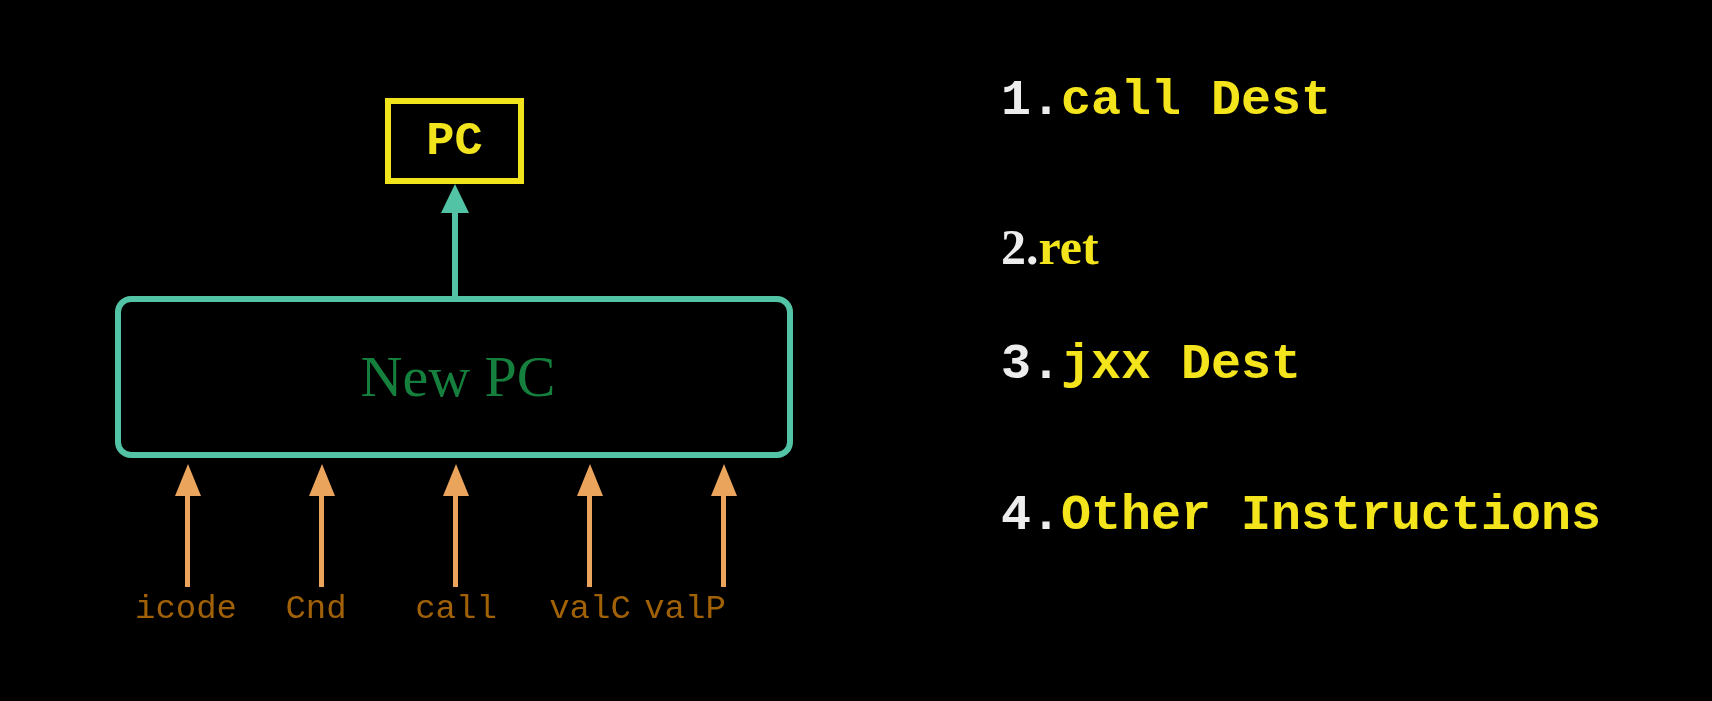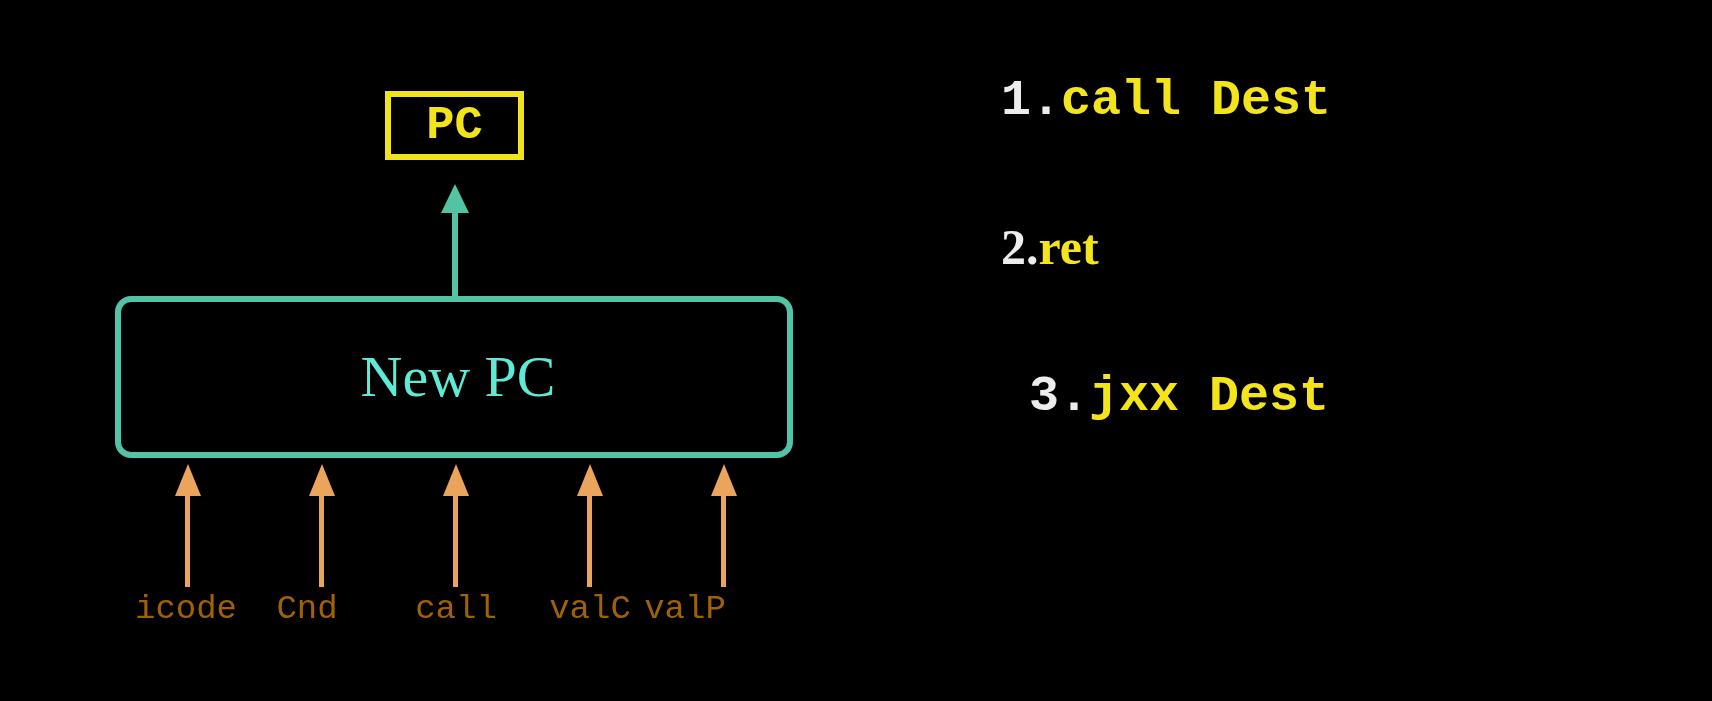--- a/index.html
+++ b/index.html
@@ -13,23 +13,23 @@
     height: 701px;
     background: #000000;
     overflow: hidden;
     font-family: "Liberation Mono", monospace;
   }
 
   
   .pc-box {
     position: absolute;
     left: 385px;
-    top: 91px;
+    top: 98px;
     width: 139px;
-    height: 69px;
+    height: 86px;
     border: 6px solid #F2E41C;
     box-sizing: border-box;
     display: flex;
     align-items: center;
     justify-content: center;
   }
   .pc-box .pc-label {
     color: #F2E41C;
     font-size: 47px;
     font-weight: bold;
@@ -45,21 +45,21 @@
     height: 162px;
     border: 6px solid #53C3A6;
     border-radius: 16px;
     box-sizing: border-box;
     display: flex;
     align-items: center;
     justify-content: center;
   }
   .newpc-box .newpc-label {
     font-family: "Liberation Serif", serif;
-    color: #5eead4;
+    color: #15803d;
     font-size: 58px;
     line-height: 1;
     margin-left: 8px;
   }
 
   
   .arrow {
     position: absolute;
   }
   .arrow .head {
@@ -137,21 +137,21 @@
   .list-item {
     position: absolute;
     left: 0;
     white-space: nowrap;
     font-size: 50px;
     font-weight: bold;
     line-height: 1;
   }
   .list-item:nth-child(1) { top: 76px;  }
   .list-item:nth-child(2) { top: 222px; font-family: Liberation Serif, serif; }
-  .list-item:nth-child(3) { top: 372px; margin-left: 28px; }
+  .list-item:nth-child(3) { top: 340px; }
   .list-item:nth-child(4) { top: 491px; }
   .list-item .num { color: #EDEDED; }
   .list-item .txt { color: #F3E41C; }
 </style>
 </head>
 <body>
 
 <div class="stage">
 
   <div class="pc-box">
@@ -182,30 +182,33 @@
   <div class="arrow arrow-orange" style="left:590px">
     <div class="head"></div>
     <div class="shaft"></div>
   </div>
   <div class="arrow arrow-orange" style="left:724px">
     <div class="head"></div>
     <div class="shaft"></div>
   </div>
 
   <div class="input-label" style="left:186px">icode</div>
-  <div class="input-label" style="left:307px">Cnd</div>
+  <div class="input-label" style="left:316px">Cnd</div>
   <div class="input-label" style="left:456px">call</div>
   <div class="input-label" style="left:590px">valC</div>
   <div class="input-label" style="left:685px">valP</div>
 
   <div class="ilist">
     <div class="list-item">
       <span class="num">1.</span><span class="txt">call Dest</span>
     </div>
     <div class="list-item">
       <span class="num">2.</span><span class="txt">ret</span>
     </div>
     <div class="list-item">
       <span class="num">3.</span><span class="txt">jxx Dest</span>
     </div>
+    <div class="list-item">
+      <span class="num">4.</span><span class="txt">Other Instructions</span>
+    </div>
   </div>
 
 </div>
 
 </body></html>

